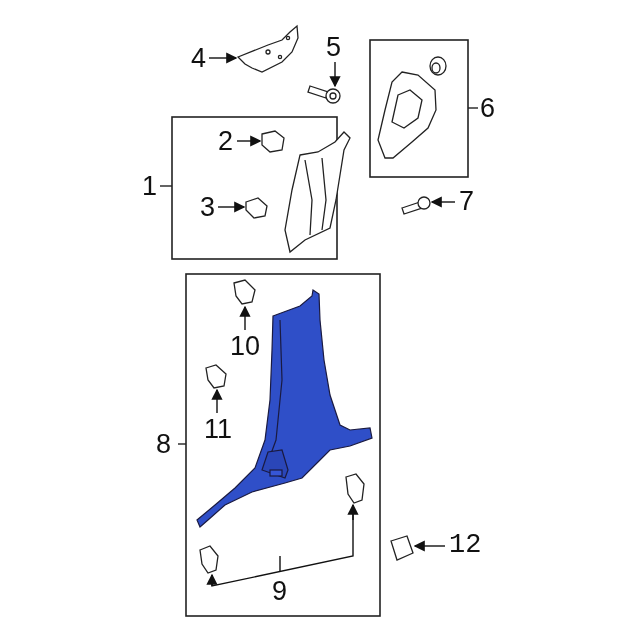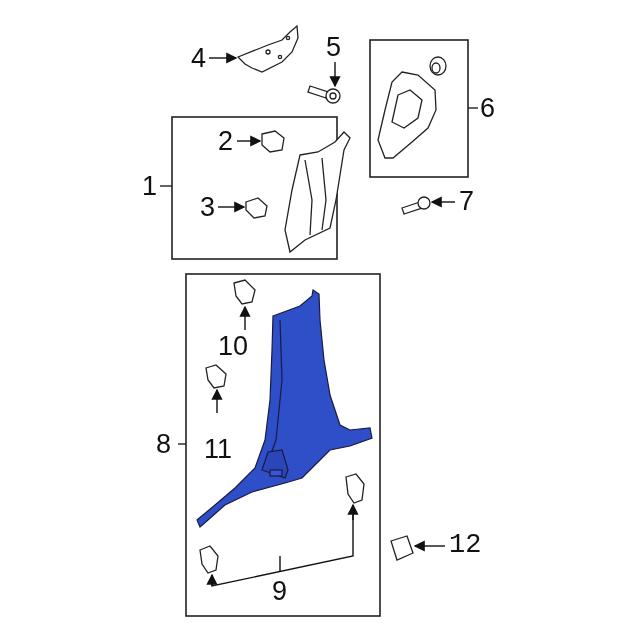--- a/index.html
+++ b/index.html
@@ -92,15 +92,15 @@
 
 <div class="callout" style="left:142px;top:173px;">1</div>
 <div class="callout" style="left:218px;top:128px;">2</div>
 <div class="callout" style="left:200px;top:194px;">3</div>
 <div class="callout" style="left:191px;top:45px;">4</div>
 <div class="callout" style="left:326px;top:34px;">5</div>
 <div class="callout" style="left:480px;top:95px;">6</div>
 <div class="callout" style="left:459px;top:188px;">7</div>
 <div class="callout" style="left:156px;top:431px;">8</div>
 <div class="callout" style="left:272px;top:578px;">9</div>
-<div class="callout" style="left:218px;top:333px;">10</div>
-<div class="callout" style="left:204px;top:436px;">11</div>
+<div class="callout" style="left:230px;top:333px;">10</div>
+<div class="callout" style="left:204px;top:416px;">11</div>
 <div class="callout" style="left:449px;top:532px;font-family:Liberation Mono, monospace;">12</div>
 
 </body></html>

